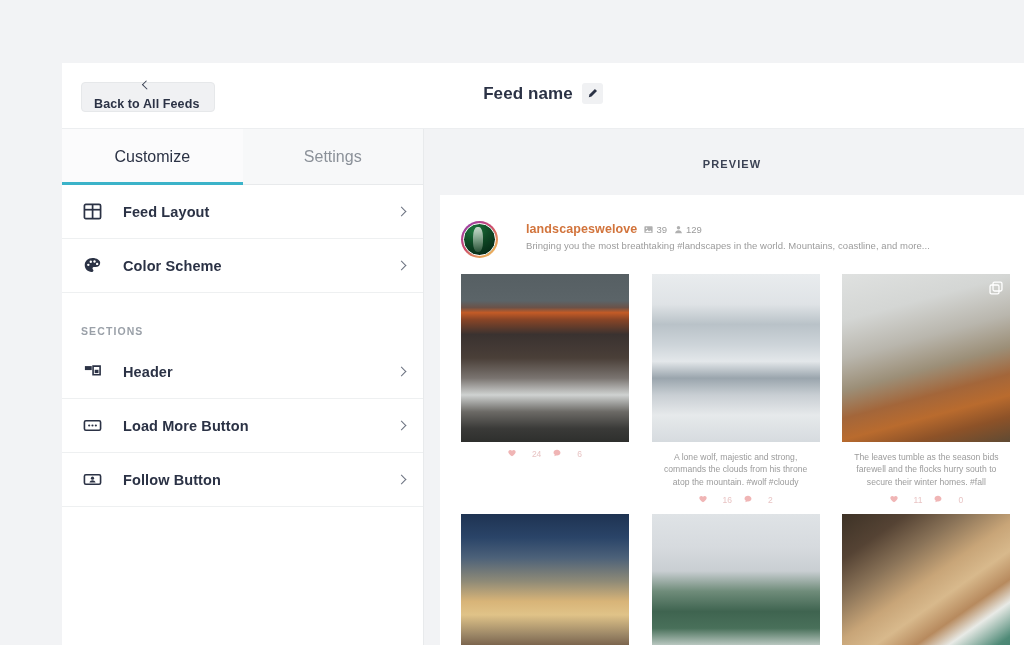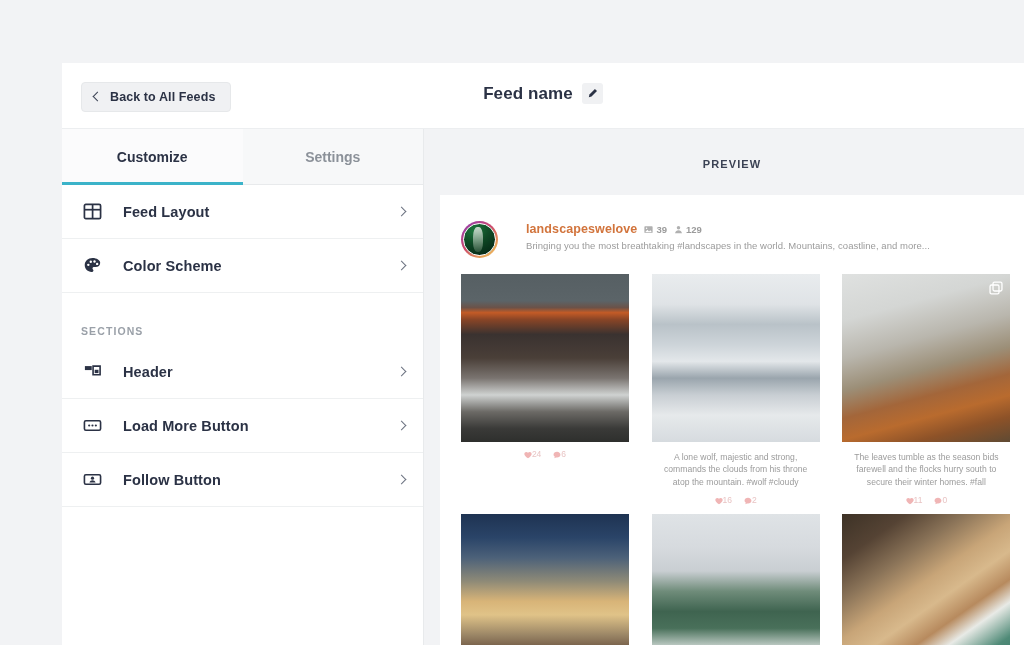--- a/index.html
+++ b/index.html
@@ -34,20 +34,21 @@
   .back-btn {
     position: absolute;
     left: 19px; top: 19px;
     height: 30px;
     display: flex; align-items: center; gap: 9px;
     padding: 0 15px 0 12px;
     background: #f0f1f3;
     border: 1px solid #e6e8ea;
     border-radius: 4px;
     cursor: pointer;
+    flex-direction: column;
   }
   .back-btn .chev {
     display: block;
     width: 7px; height: 7px;
     border-left: 1.6px solid #3b4254;
     border-bottom: 1.6px solid #3b4254;
     transform: rotate(45deg);
     margin-top: -1px;
   }
   .back-btn span.lbl {
@@ -85,21 +86,21 @@
   }
   .tabs {
     display: flex;
     height: 56px;
     background: #f7f8f9;
     border-bottom: 1px solid #e8eaec;
   }
   .tab {
     flex: 1;
     display: flex; align-items: center; justify-content: center;
-    font-size: 14px; font-weight: bold;
+    font-size: 16px; font-weight: normal;
     color: #8b9199;
     cursor: pointer;
     position: relative;
   }
   .tab.active { color: #2b3245; background: #fbfbfc; }
   .tab.active::after {
     content: "";
     position: absolute;
     left: 0; right: 0; bottom: -1px;
     height: 3px;
@@ -199,21 +200,21 @@
   .fh-nameline {
     display: flex; align-items: center; gap: 7px;
   }
   .fh-name {
     font-size: 12.5px; font-weight: bold;
     color: #d2743c;
     letter-spacing: .1px;
   }
   .fh-stat {
     display: flex; align-items: center; gap: 3px;
-    font-size: 9.5px; color: #9b9b9b; font-weight: bold;
+    font-size: 9.5px; color: #9b9b9b;
   }
   .fh-bio {
     margin-top: 4px;
     font-size: 9.5px;
     color: #9b9b9b;
     letter-spacing: .05px;
     white-space: nowrap;
   }
 
   
@@ -243,21 +244,21 @@
     line-height: 1.45;
     color: #9b9b9b;
     text-align: center;
   }
   .post-meta {
     display: flex; align-items: center; justify-content: center;
     gap: 12px;
     padding-top: 7px;
   }
   .meta-item {
-    display: flex; align-items: flex-end; gap: 0;
+    display: flex; align-items: flex-start; gap: 16px;
     font-size: 8.5px; color: #e8c4c4;
   }
 
   
   .photo-mountain-snow {
     background:
       linear-gradient(180deg, #565f63 0%, #5b6468 16%, #6b5248 20%,
         #c35b26 23%, #8a4526 27%, #3a3230 36%,
         #4a3f38 50%, #7a7470 62%, #cfd2d1 72%,
         #6c6a66 82%, #3a3a38 92%, #2e2f2d 100%);

